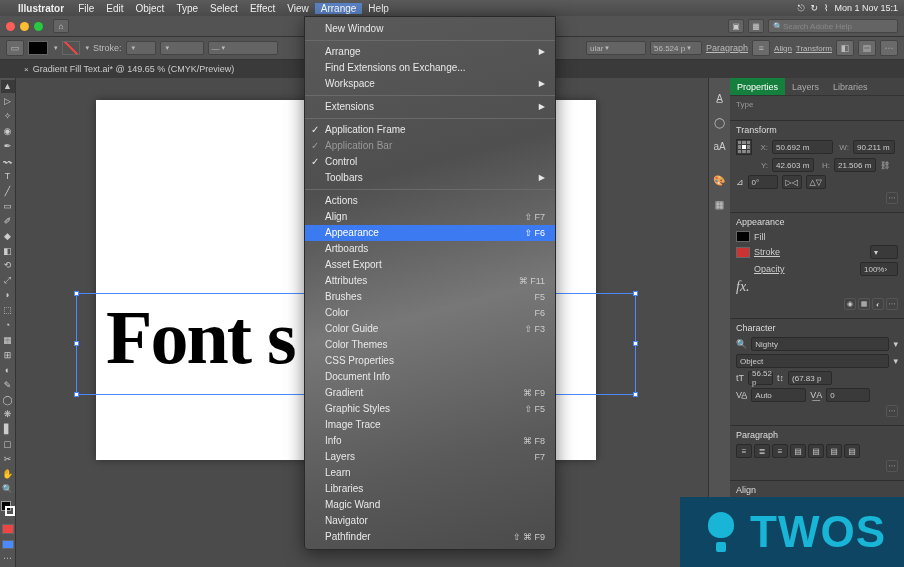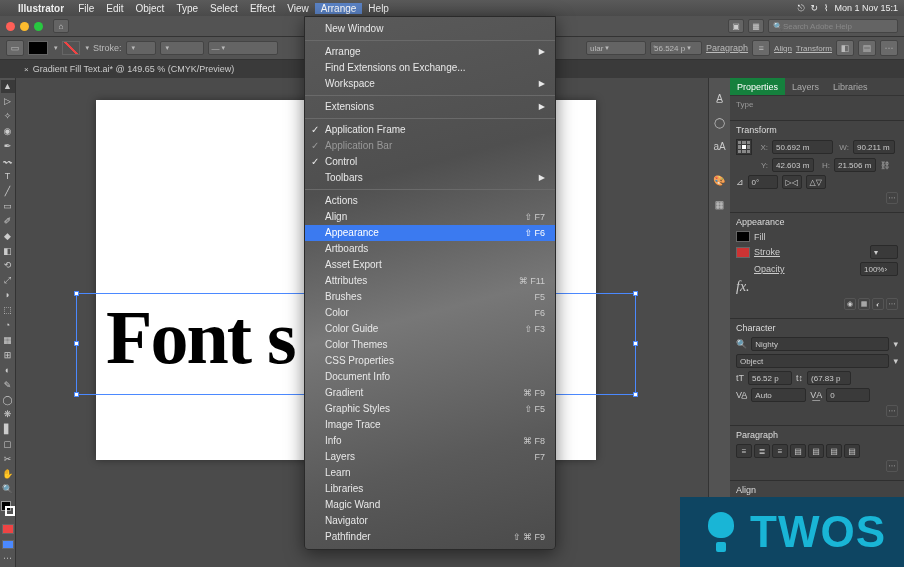--- a/index.html
+++ b/index.html
@@ -365,21 +365,21 @@
         <span class="chev">▾</span>
       </div>
       <div class="row">
         <div class="field" style="flex:1">
             <span>Object</span>
           </div>
         <span class="chev">▾</span>
       </div>
       <div class="row">
         <span>tT</span>
-        <div class="field" style="width:44px">
+        <div class="field" style="width:25px">
             <span>56.52 p</span>
           </div>
         <span>t↕</span>
         <div class="field" style="width:44px">
             <span>(67.83 p</span>
           </div>
       </div>
       <div class="row">
         <span>VA̲</span>
         <div class="field" style="width:55px">

